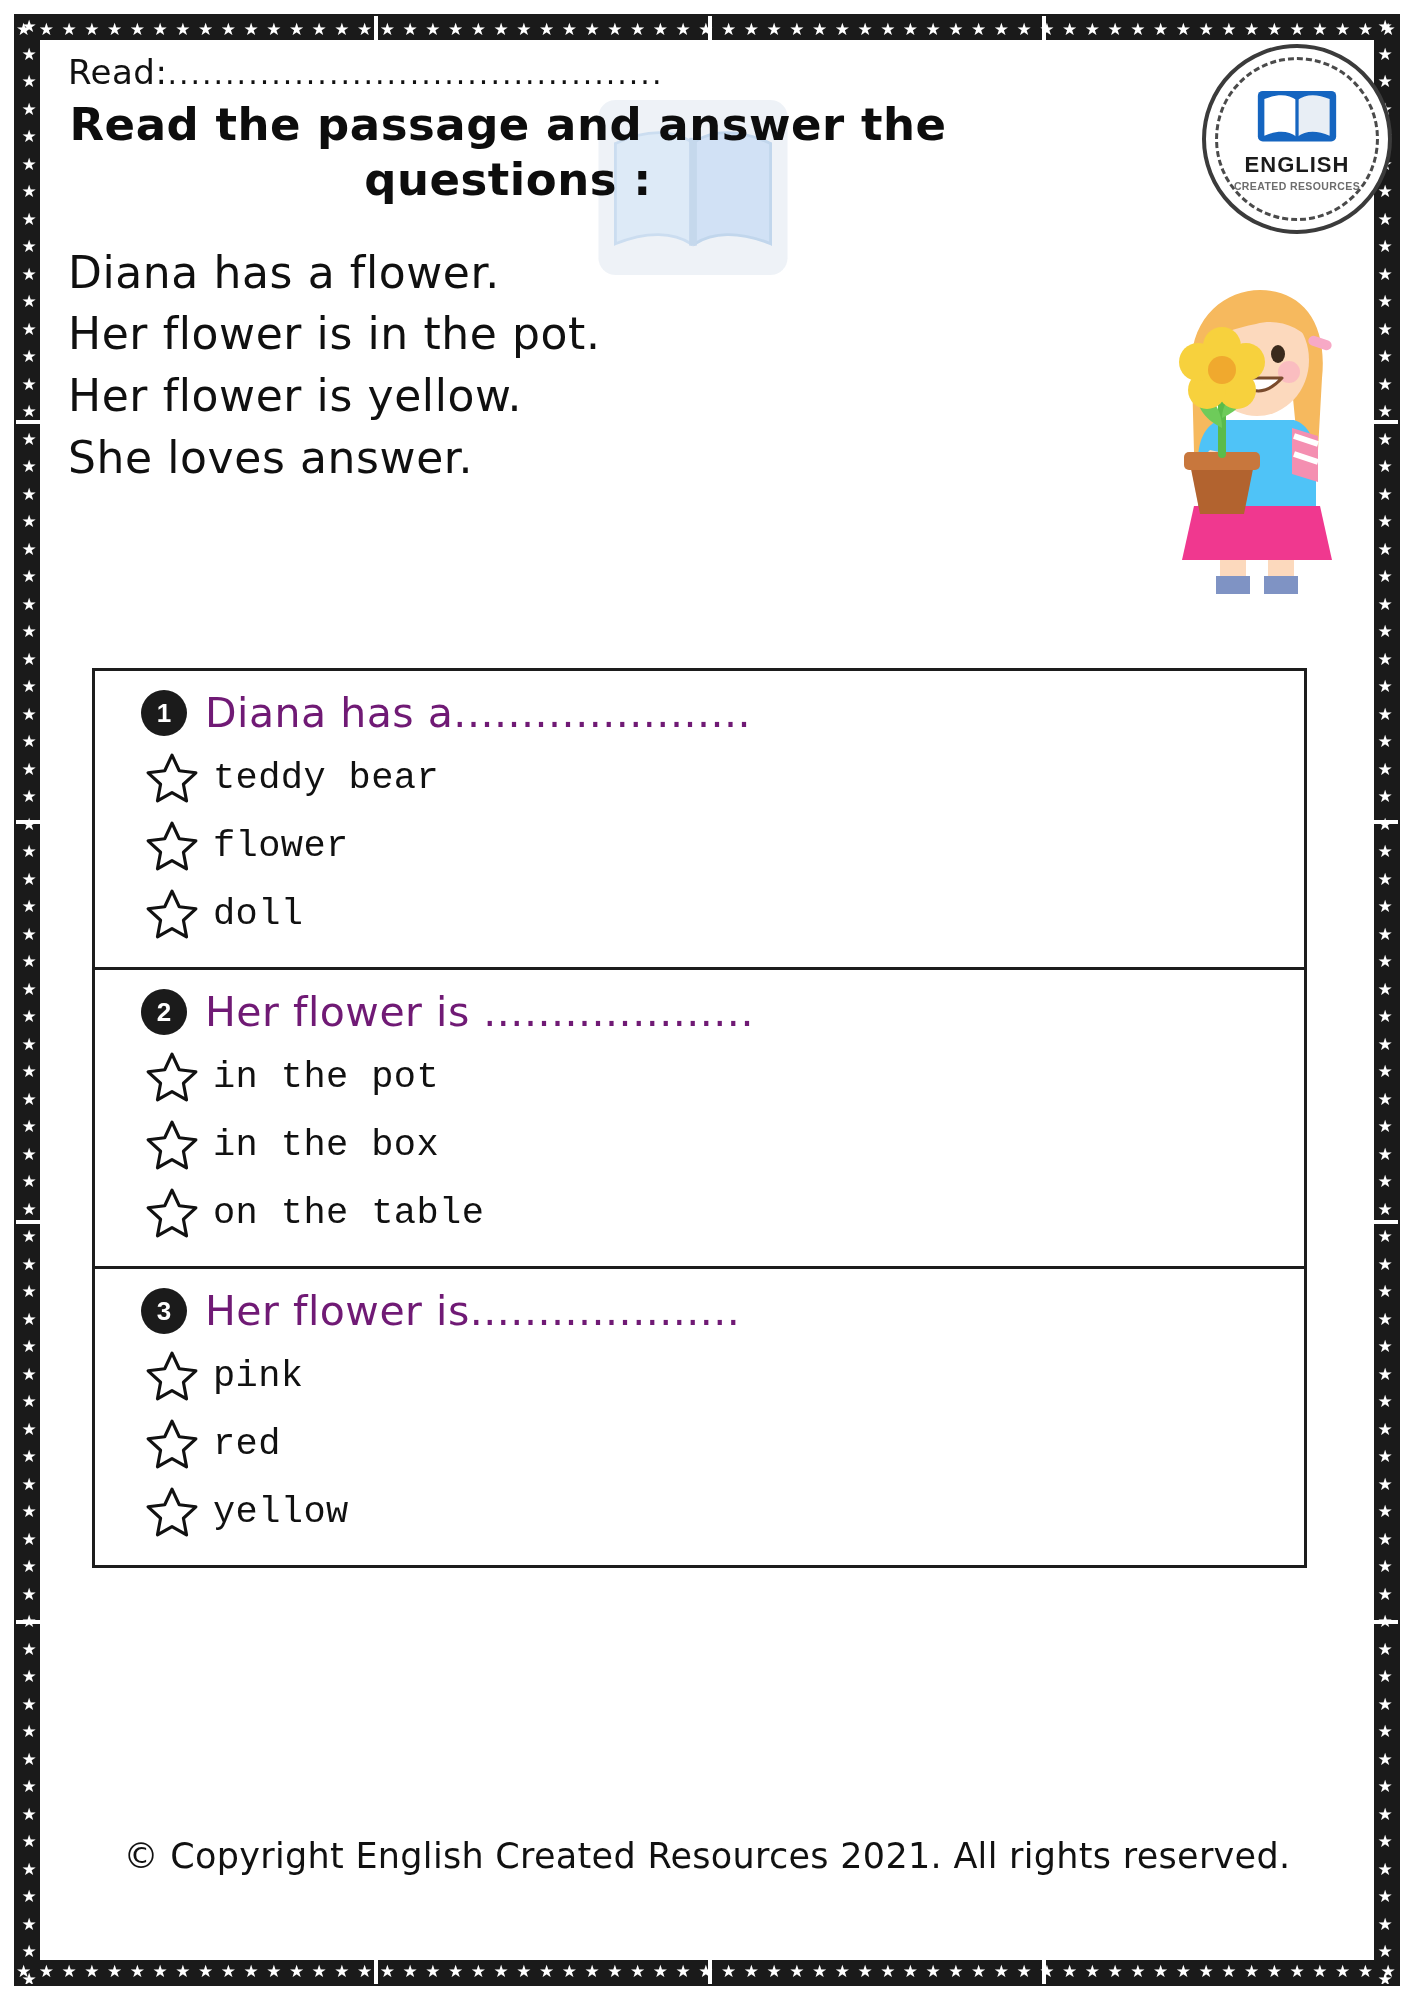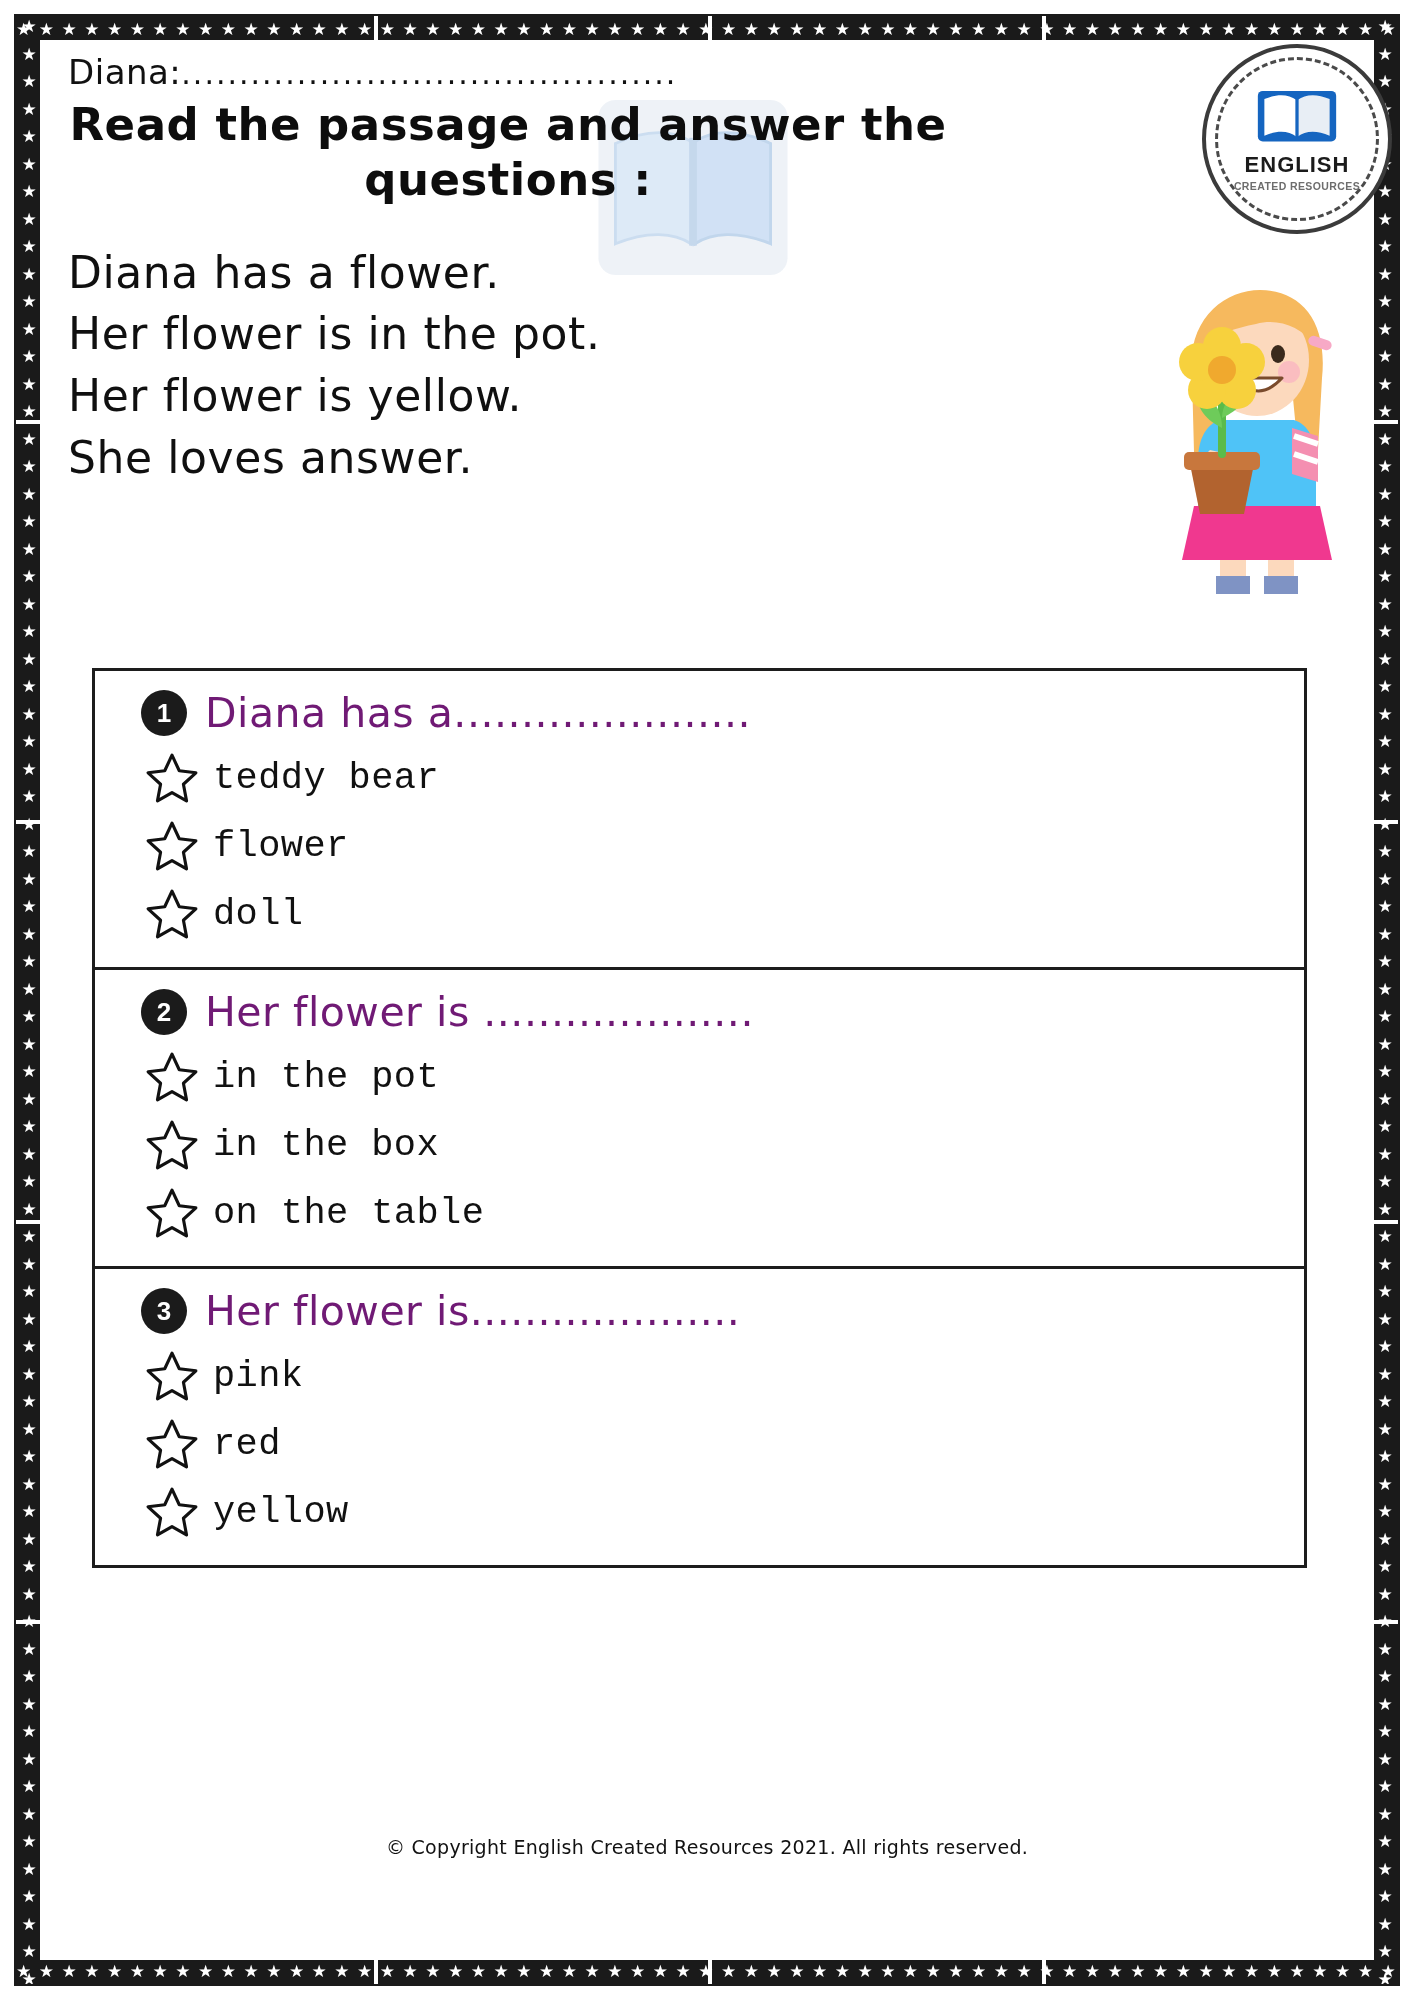--- a/index.html
+++ b/index.html
@@ -245,21 +245,21 @@
     letter-spacing: 0.4px;
   }
 
   .footer {
     position: absolute;
     left: 0;
     right: 0;
     top: 1836px;
     text-align: center;
     font-family: "DejaVu Sans", sans-serif;
-    font-size: 19px;
+    font-size: 35px;
     color: #111;
     letter-spacing: 0.3px;
   }
 </style>
 </head>
 <body>
 
 <div class="page">
 
   <div class="border-frame"></div>
@@ -281,21 +281,21 @@
   <div class="border-tick v" style="right:16px; top:420px;"></div>
   <div class="border-tick v" style="right:16px; top:820px;"></div>
   <div class="border-tick v" style="right:16px; top:1220px;"></div>
   <div class="border-tick v" style="right:16px; top:1620px;"></div>
 
   <div class="inner-white"></div>
 
   <div class="content">
 
     <div class="name-row">
-      <span>Diana:</span><span class="name-dots">...........................................</span>
+      <span>Read:</span><span class="name-dots">...........................................</span>
     </div>
 
     <div class="book-watermark">
       <svg viewBox="0 0 200 185" width="190" height="175">
         <rect x="0" y="0" width="200" height="185" rx="18" fill="#eef2f7"></rect>
         <path d="M18 46 C52 30 80 32 98 44 L98 152 C80 140 52 138 18 152 Z" fill="#dce9f7" stroke="#c9dcf0" stroke-width="3"></path>
         <path d="M182 46 C148 30 120 32 102 44 L102 152 C120 140 148 138 182 152 Z" fill="#cfe0f5" stroke="#bed4ec" stroke-width="3"></path>
         <rect x="96" y="40" width="8" height="114" fill="#c2d6ec"></rect>
       </svg>
     </div>

